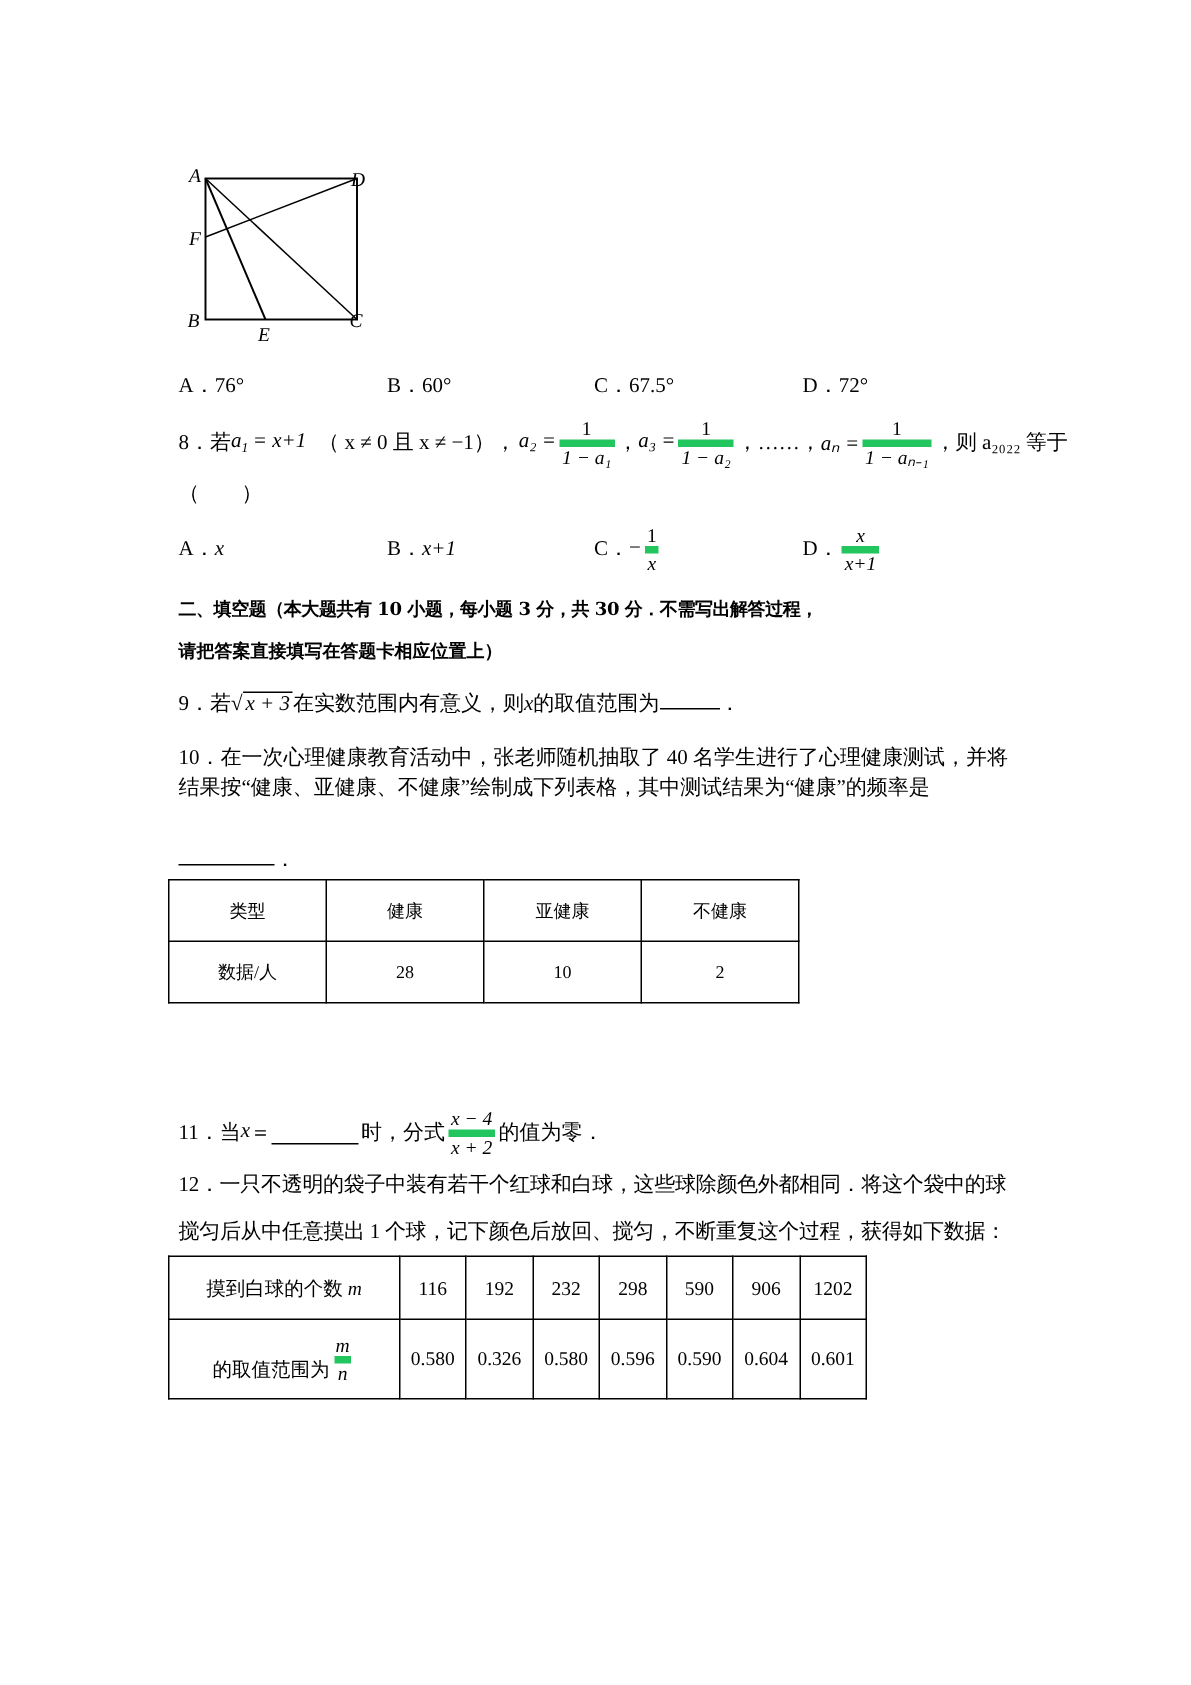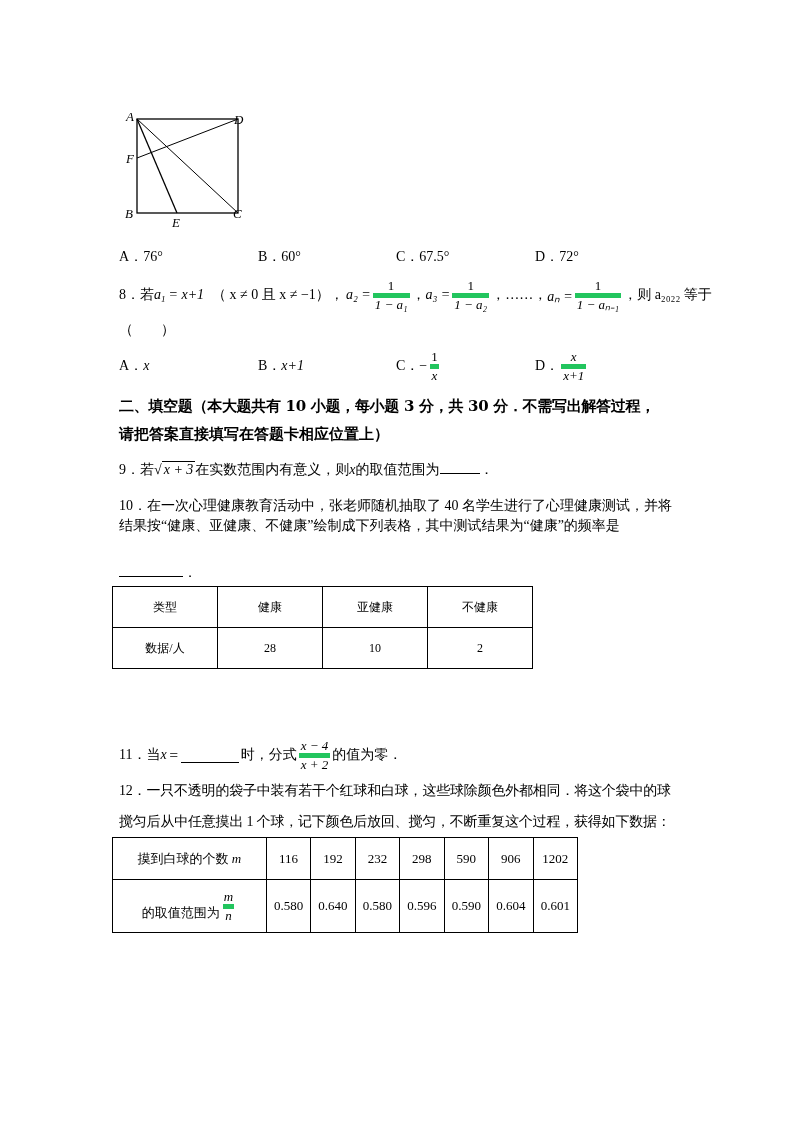--- a/index.html
+++ b/index.html
@@ -1,20 +1,20 @@
 <!DOCTYPE html>
 <html><head>
 <meta charset="utf-8">
 <style>
   html, body { margin: 0; padding: 0; background: #ffffff; }
   body { width: 794px; height: 1123px; position: relative; overflow: hidden;
          font-family: "Liberation Serif", "DejaVu Serif", serif; color: #000; font-size: 14px; }
   .abs { position: absolute; white-space: nowrap; }
   .line { position: absolute; left: 119px; white-space: nowrap; font-size: 14px; line-height: 20px; }
-  .bold { font-weight: bold; font-family: "DejaVu Serif", serif; font-size: 15px; }
+  .bold { font-weight: bold; font-family: "DejaVu Serif", serif; font-size: 12px; }
   .it { font-style: italic; font-family: "Liberation Serif", serif; }
   .opt { position: absolute; white-space: nowrap; font-size: 14px; }
   .frac { display: inline-flex; flex-direction: column; align-items: center; vertical-align: middle; font-size: 13px; line-height: 14px; margin: 0 2px; }
   .frac .num { padding: 0 2px; }
   .frac .den { border-top: 5px solid #22c55e; padding: 0 2px; }
   .sub { font-size: 9px; vertical-align: -3px; }
   .blank { display: inline-block; border-bottom: 1px solid #000; vertical-align: baseline; }
   .sqrt { display: inline-block; }
   .sqrt .rad { border-top: 1px solid #000; padding: 0 2px; font-style: italic; }
   table.t { position: absolute; border-collapse: collapse; font-size: 12px; }
@@ -144,21 +144,21 @@
     <td>590</td>
     <td>906</td>
     <td>1202</td>
   </tr>
   <tr style="height:53px;">
     <td><span style="vertical-align:-8px;">的取值范围为</span><span class="frac">
             <span class="num it">m</span>
             <span class="den it">n</span>
           </span></td>
     <td>0.580</td>
-    <td>0.640</td>
+    <td>0.326</td>
     <td>0.580</td>
     <td>0.596</td>
     <td>0.590</td>
     <td>0.604</td>
     <td>0.601</td>
   </tr>
 </tbody>
   </table>
 
 </body></html>

